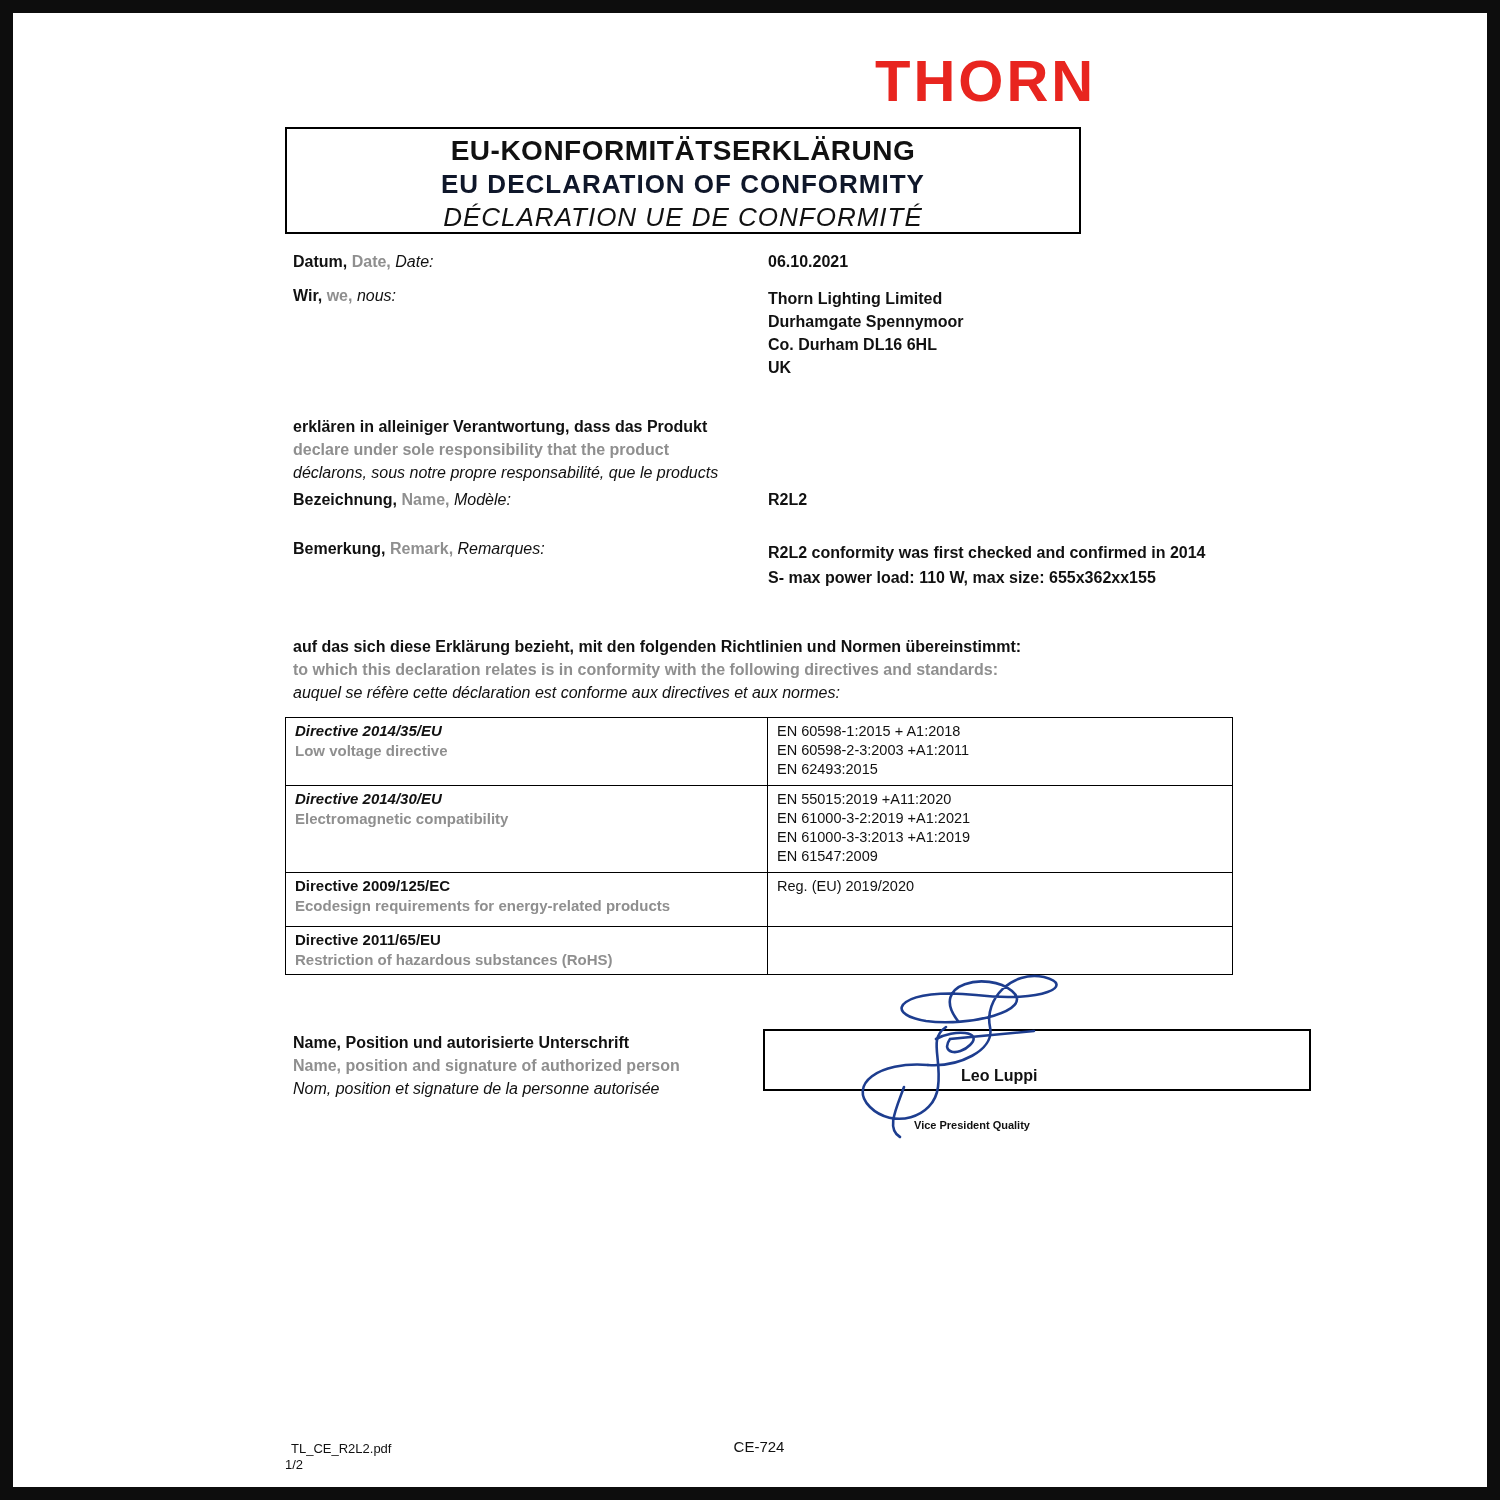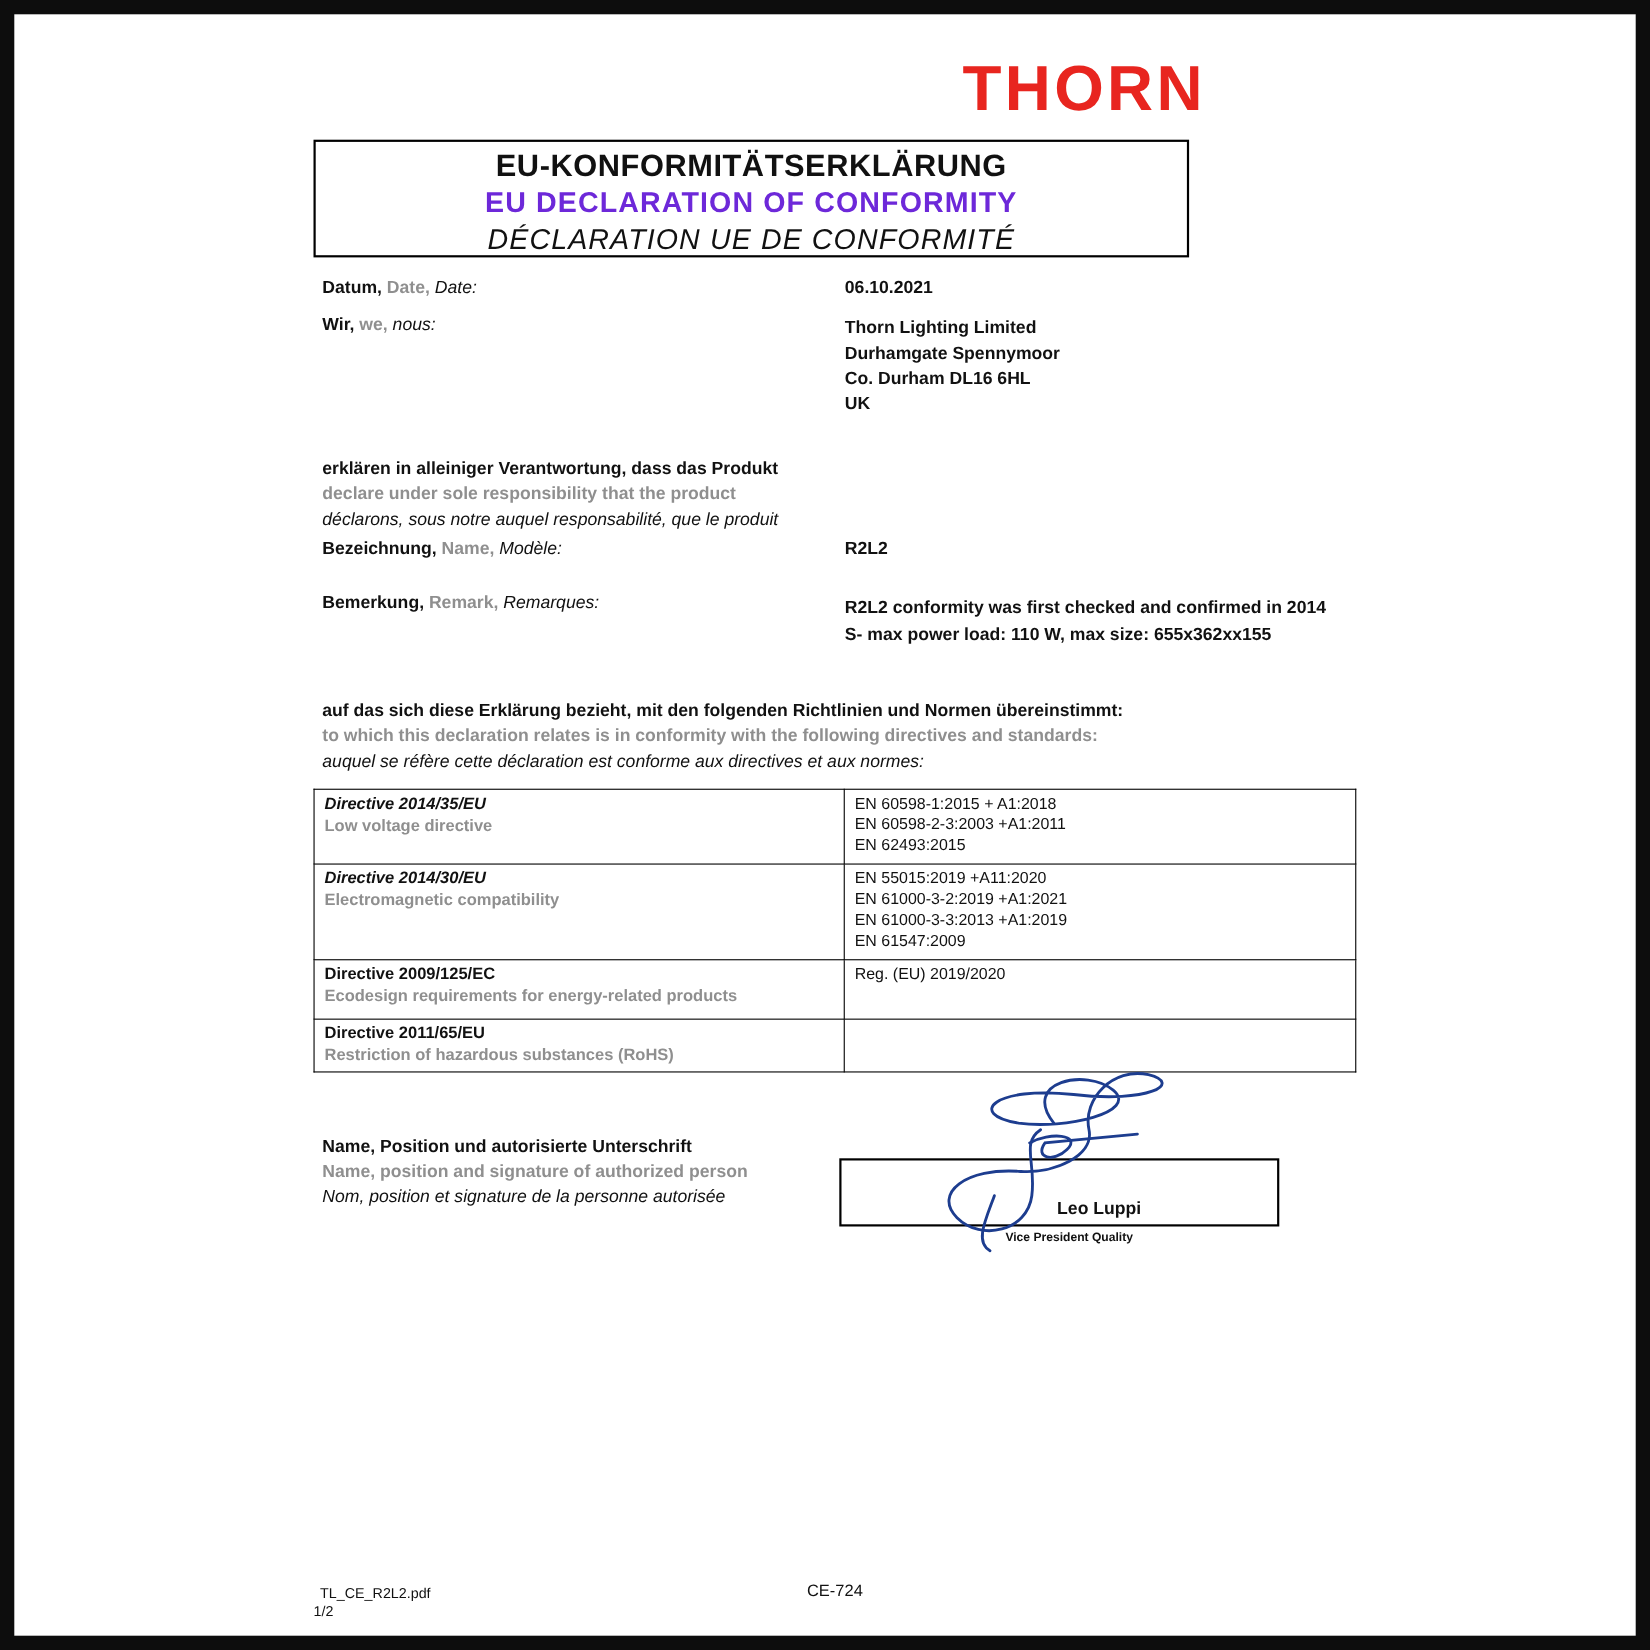--- a/index.html
+++ b/index.html
@@ -29,21 +29,21 @@
   
   .title-box {
     position:absolute;
     left:272px; top:114px;
     width:796px; height:107px;
     border:2px solid #000;
     text-align:center;
     padding-top:5px;
   }
   .title-de { font-size:28px; font-weight:700; line-height:34px; letter-spacing:0.5px; }
-  .title-en { font-size:26px; font-weight:700; line-height:33px; color:#6d28d9; letter-spacing:1px; }
+  .title-en { font-size:26px; font-weight:700; line-height:33px; color:#0f172a; letter-spacing:1px; }
   .title-fr { font-size:26px; font-style:italic; line-height:33px; letter-spacing:1px; }
 
   
   .b { font-weight:700; color:#111; }
   .g { font-weight:700; color:#8f8f8f; }
   .i { font-style:italic; color:#111; }
   .label { position:absolute; font-size:16px; white-space:nowrap; }
   .value { position:absolute; font-size:16px; }
   .bold  { font-weight:700; }
   .vline { line-height:23px; }
@@ -66,23 +66,22 @@
   .cell-left  { width:482px; }
   .dir-name { font-size:15px; font-weight:700; }
   .dir-name.italic { font-style:italic; }
   .dir-desc { font-size:15px; font-weight:700; color:#8f8f8f; margin-top:3px; }
   .std-line { font-size:14.5px; line-height:19px; }
 
   
   .sig-box {
     position:absolute;
     left:750px; top:1016px;
-    width:400px; height:62px;
+    width:548px; height:62px;
     border:2px solid #000;
-    margin-top:24px;
   }
   .signer-name {
     position:absolute;
     left:196px; bottom:4px;
     font-size:16px; font-weight:700;
     white-space:nowrap;
   }
   .signer-title {
     position:absolute;
     left:901px; top:1106px;
@@ -129,21 +128,21 @@
   <div class="value bold" style="left:755px; top:274px;">
     <div class="vline">Thorn Lighting Limited</div>
     <div class="vline">Durhamgate Spennymoor</div>
     <div class="vline">Co. Durham DL16 6HL</div>
     <div class="vline">UK</div>
   </div>
 
   <div class="stmt" style="left:280px; top:402px;">
     <div class="b">erklären in alleiniger Verantwortung, dass das Produkt</div>
     <div class="g">declare under sole responsibility that the product</div>
-    <div class="i">déclarons, sous notre auquel responsabilité, que le produit</div>
+    <div class="i">déclarons, sous notre propre responsabilité, que le products</div>
   </div>
 
   <div class="label" style="left:280px; top:478px;">
     <span class="b">Bezeichnung,</span>
     <span class="g">Name,</span>
     <span class="i">Modèle:</span>
   </div>
   <div class="value bold" style="left:755px; top:478px;">R2L2</div>
 
   <div class="label" style="left:280px; top:527px;">

